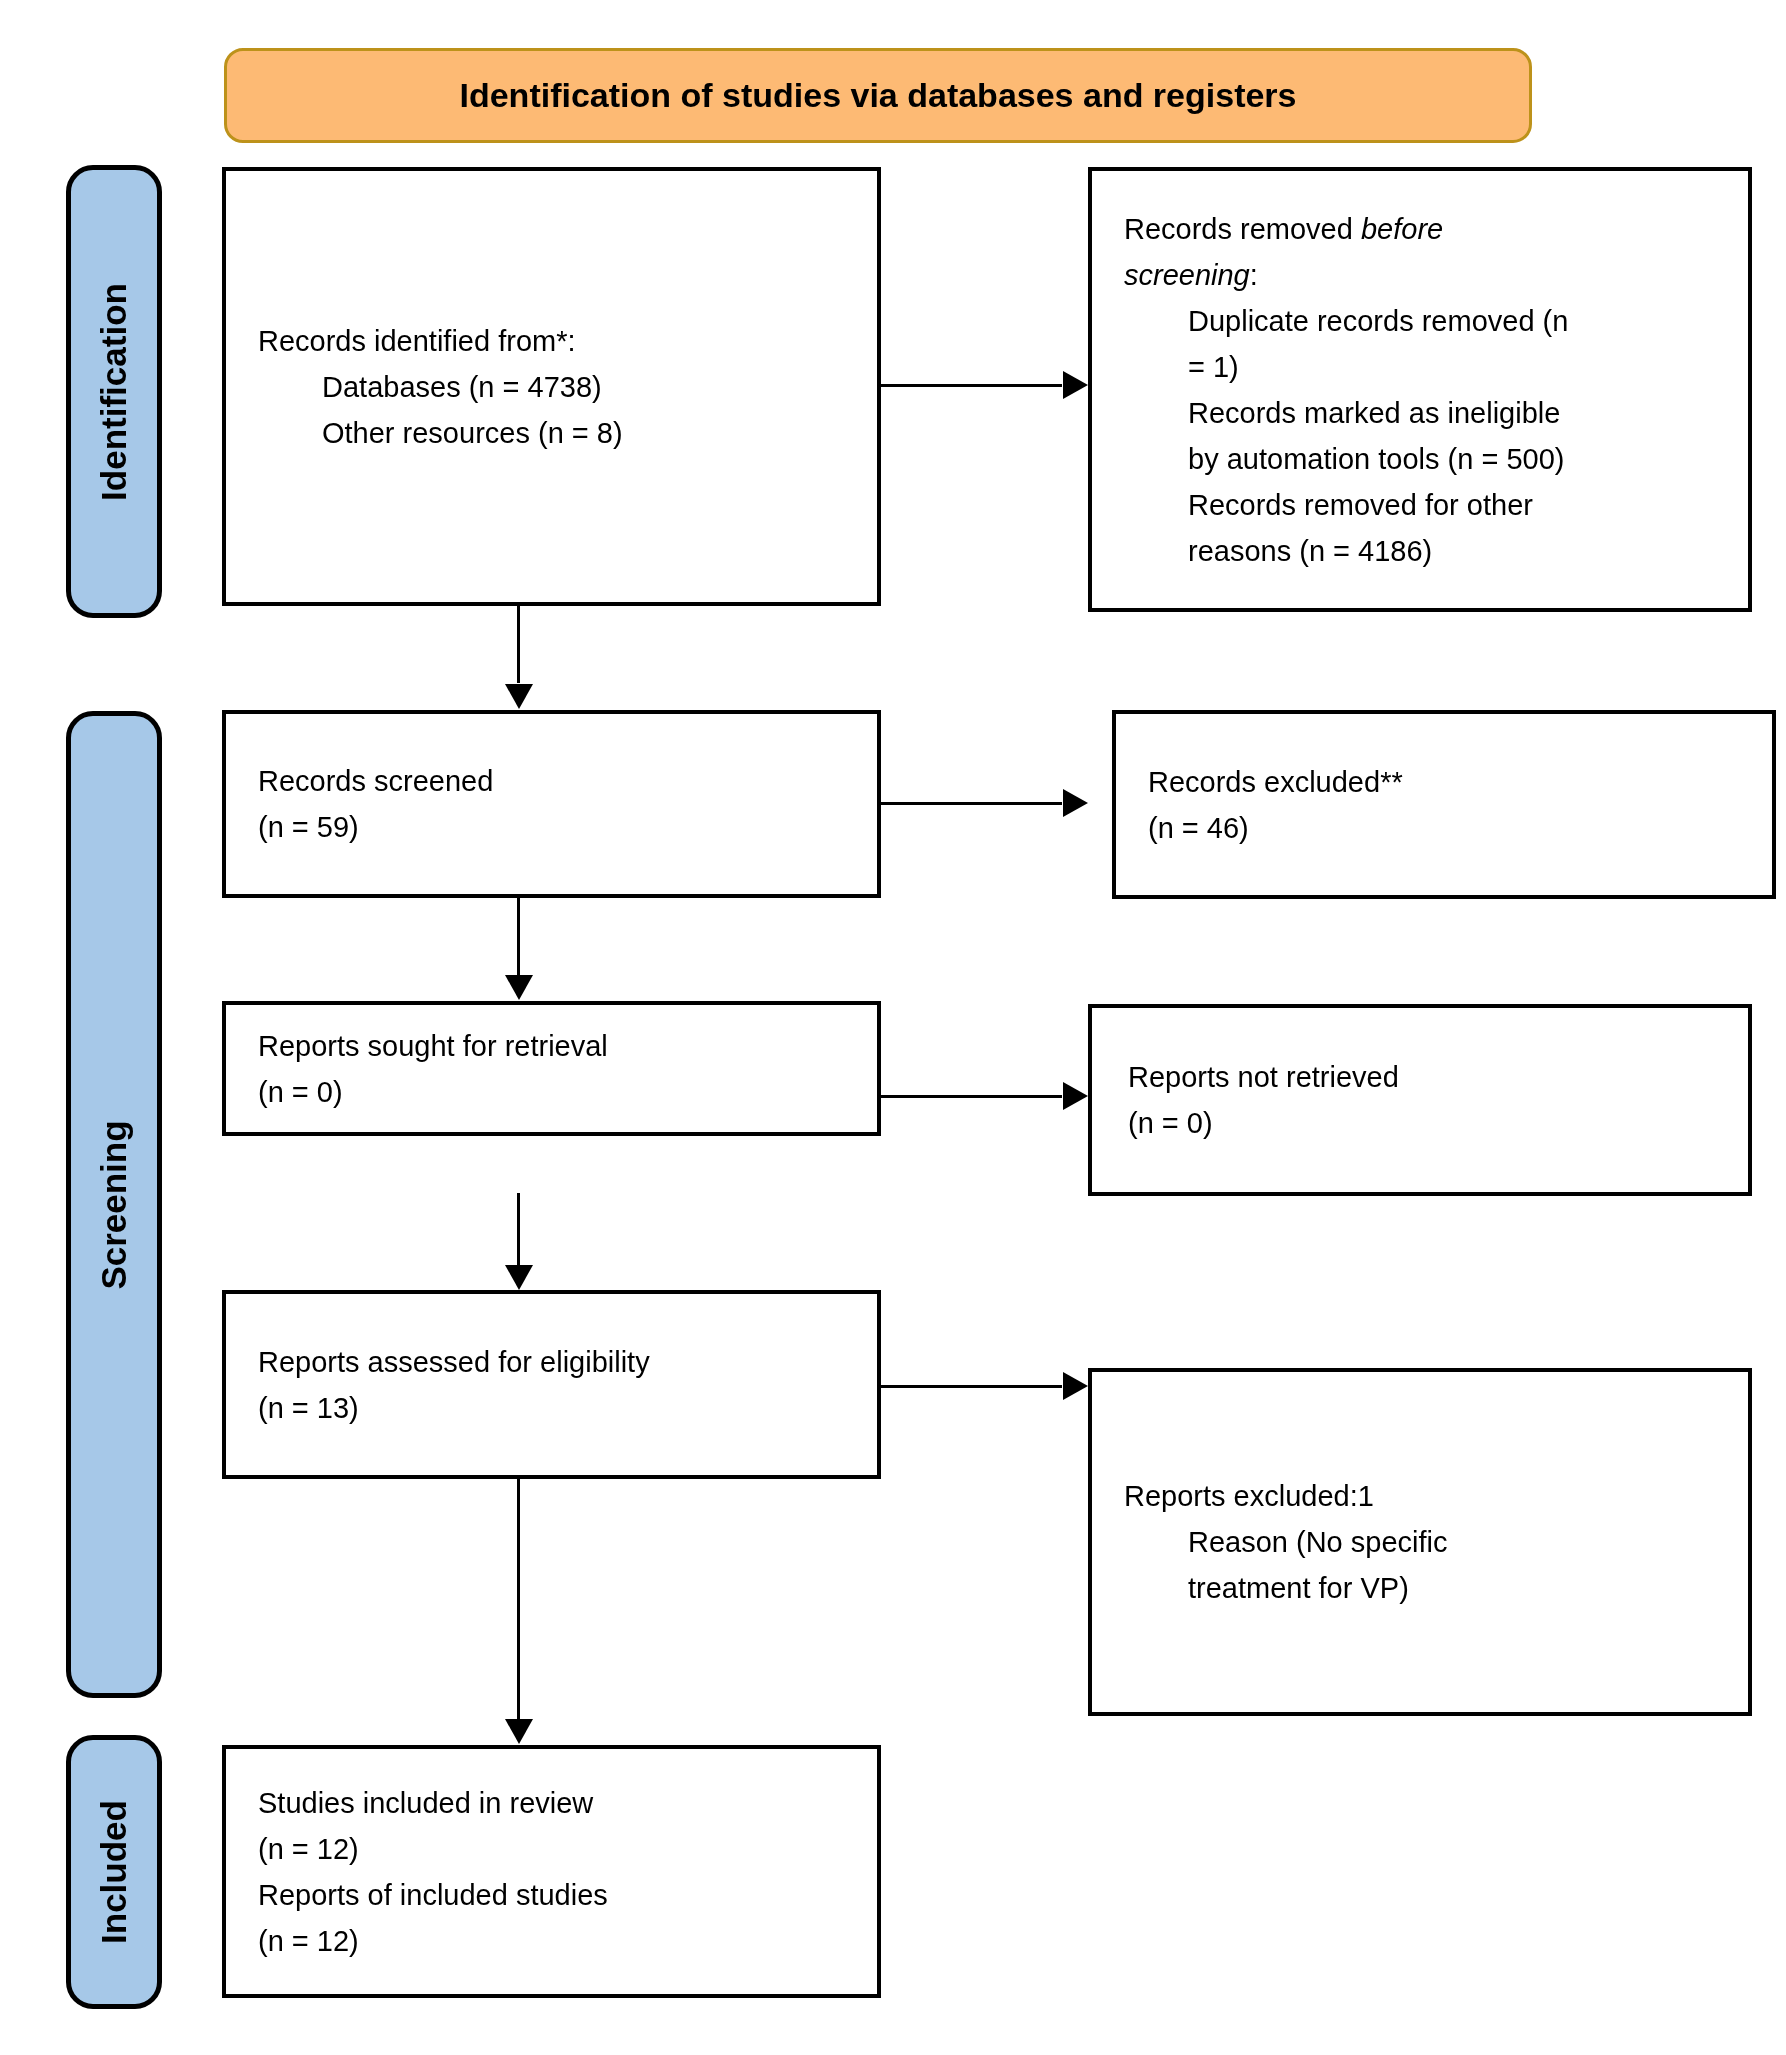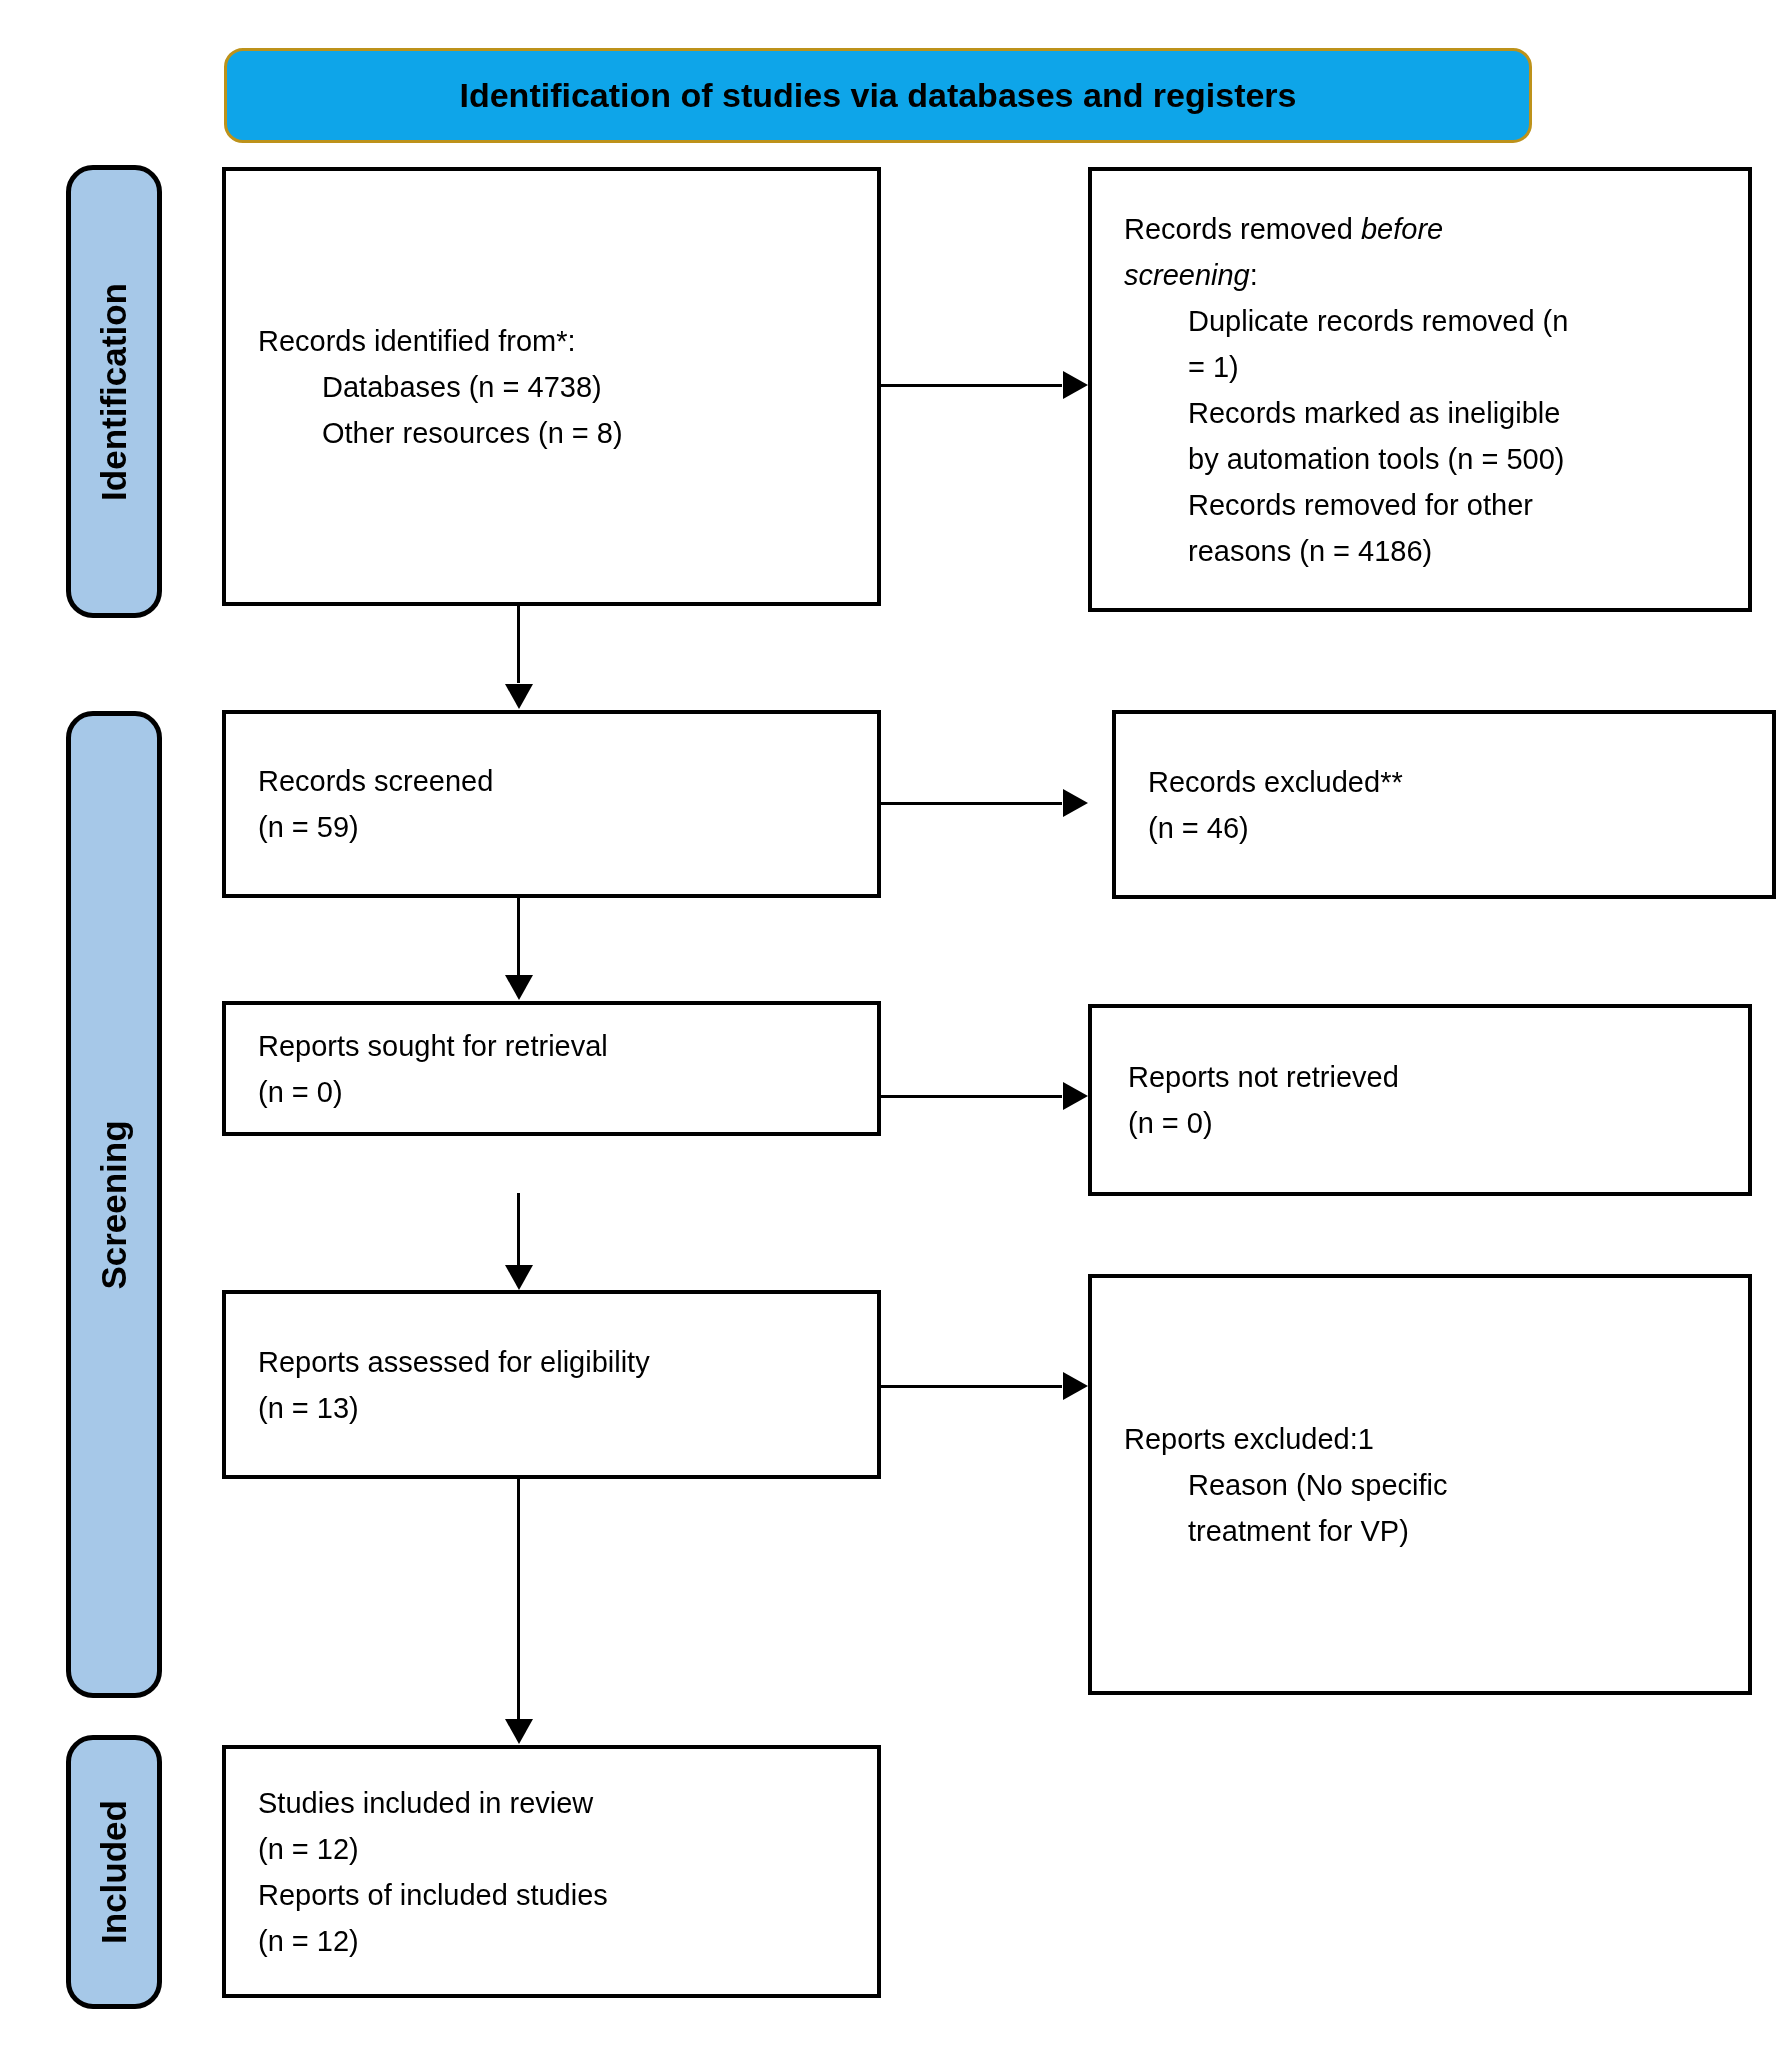--- a/index.html
+++ b/index.html
@@ -15,21 +15,21 @@
     height: 2056px;
     background: #ffffff;
     overflow: hidden;
   }
   
   .banner {
     position: absolute;
     left: 224px; top: 48px;
     width: 1308px; height: 95px;
     box-sizing: border-box;
-    background: #0ea5e9;
+    background: #fdba74;
     border: 3.4px solid #BD921A;
     border-radius: 19px;
     display: flex;
     align-items: center;
     justify-content: center;
     font-size: 34px;
     font-weight: bold;
   }
   
   .stage {
@@ -73,21 +73,21 @@
   .it { font-style: italic; }
   .col-left  { left: 222px; width: 659px; }
   .col-right { left: 1088px; width: 664px; }
   .b-identified       { top: 167px;  height: 439px; }
   .b-removed          { top: 167px;  height: 445px; }
   .b-screened         { top: 710px; height: 188px; }
   .b-excluded         { top: 710px; height: 189px; margin-left: 24px; }
   .b-sought           { top: 1001px; height: 135px; }
   .b-notretrieved     { top: 1004px; height: 192px; padding-left: 36px; }
   .b-assessed         { top: 1290px; height: 189px; }
-  .b-reportsexcluded  { top: 1274px; height: 421px; }
+  .b-reportsexcluded  { top: 1368px; height: 348px; }
   .b-included         { top: 1745px; height: 253px; }
   
   .vline {
     position: absolute;
     width: 3.4px;
     background: #000000;
   }
   .hline {
     position: absolute;
     height: 3.4px;

